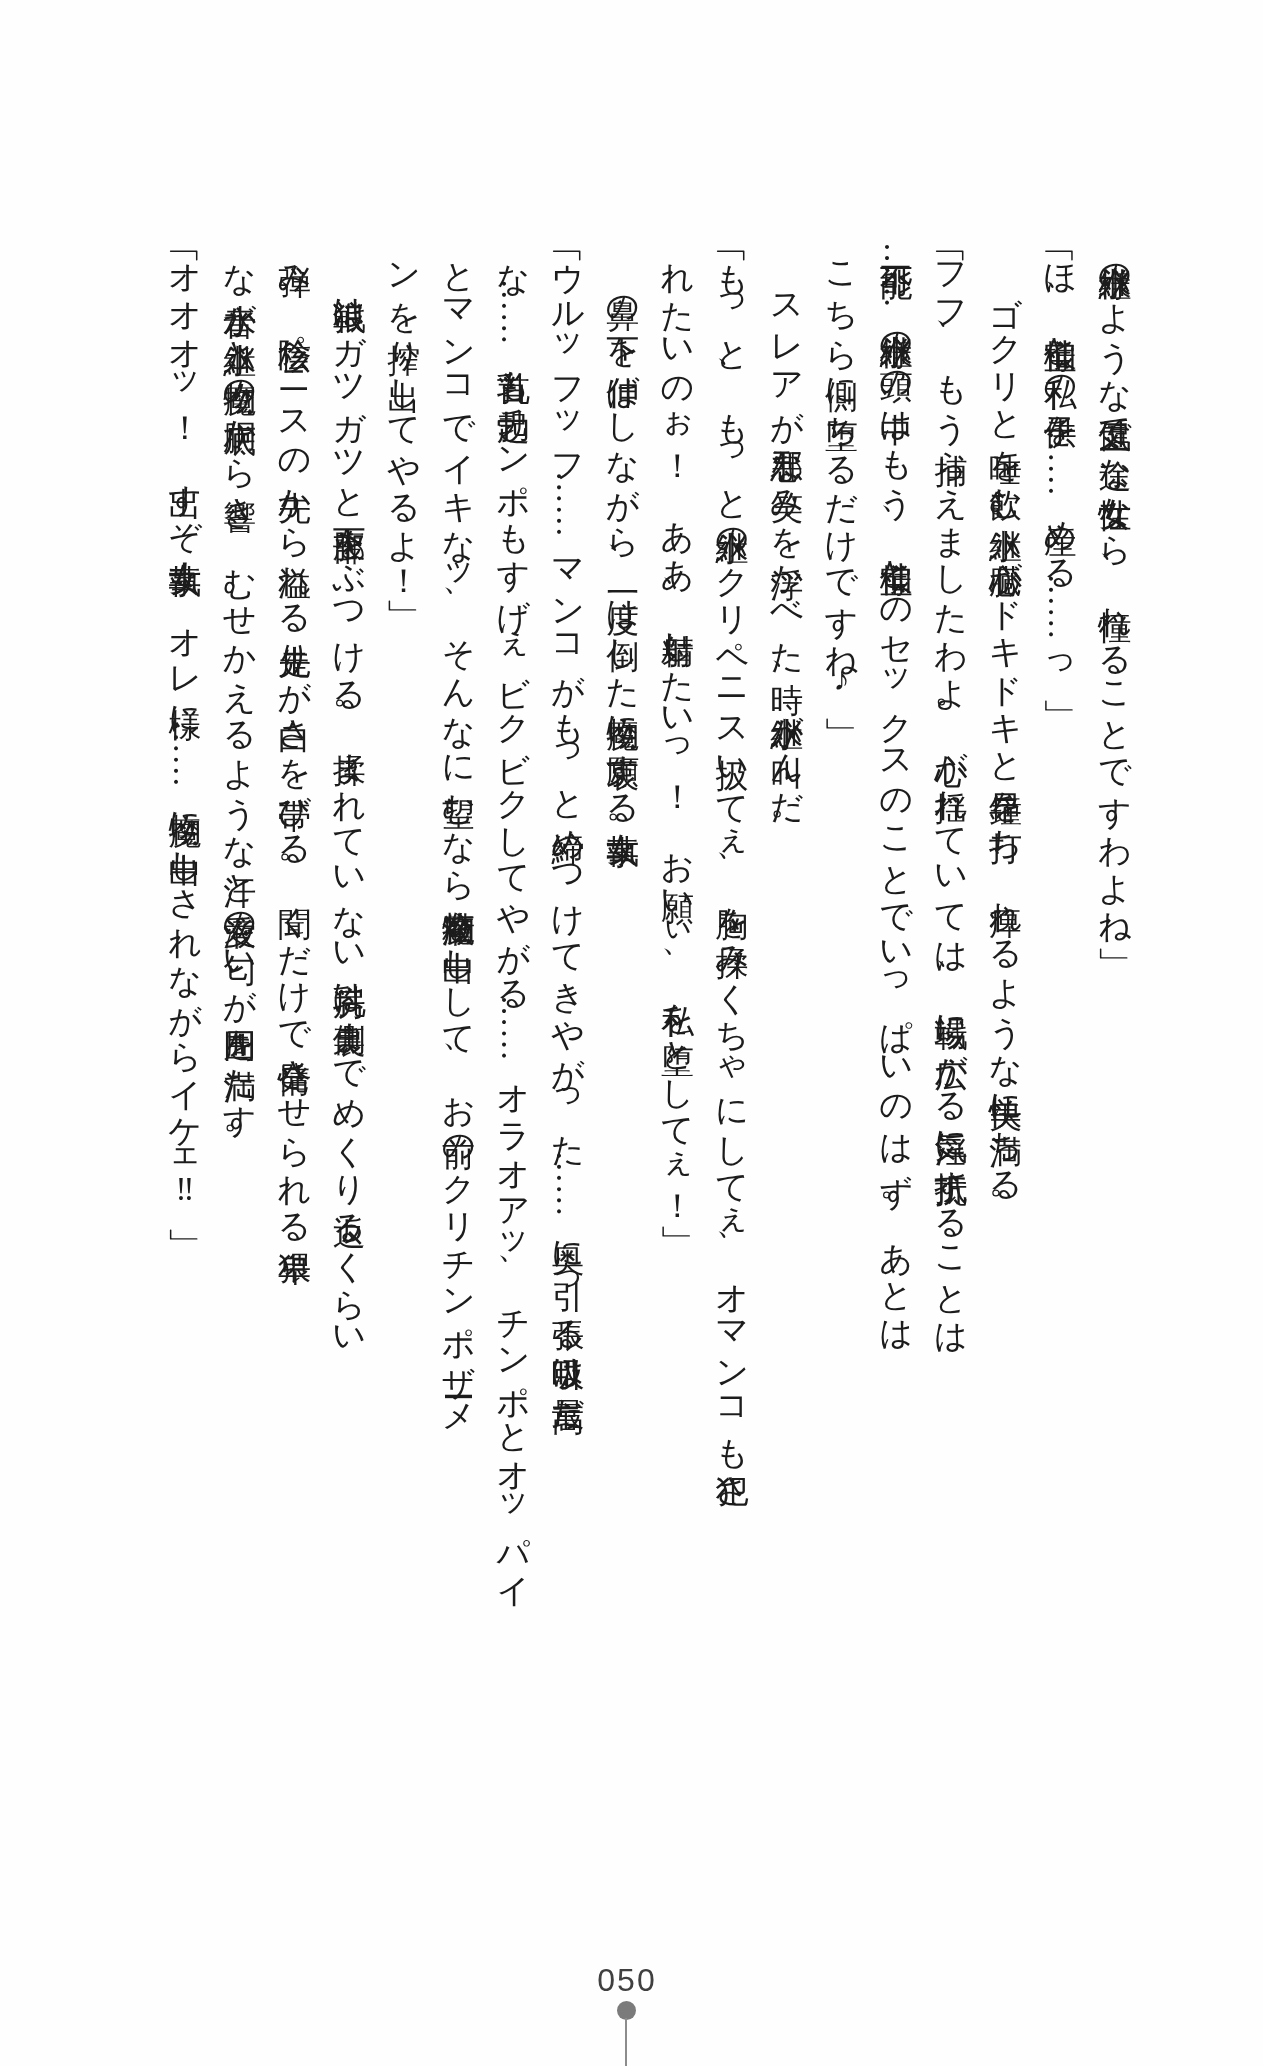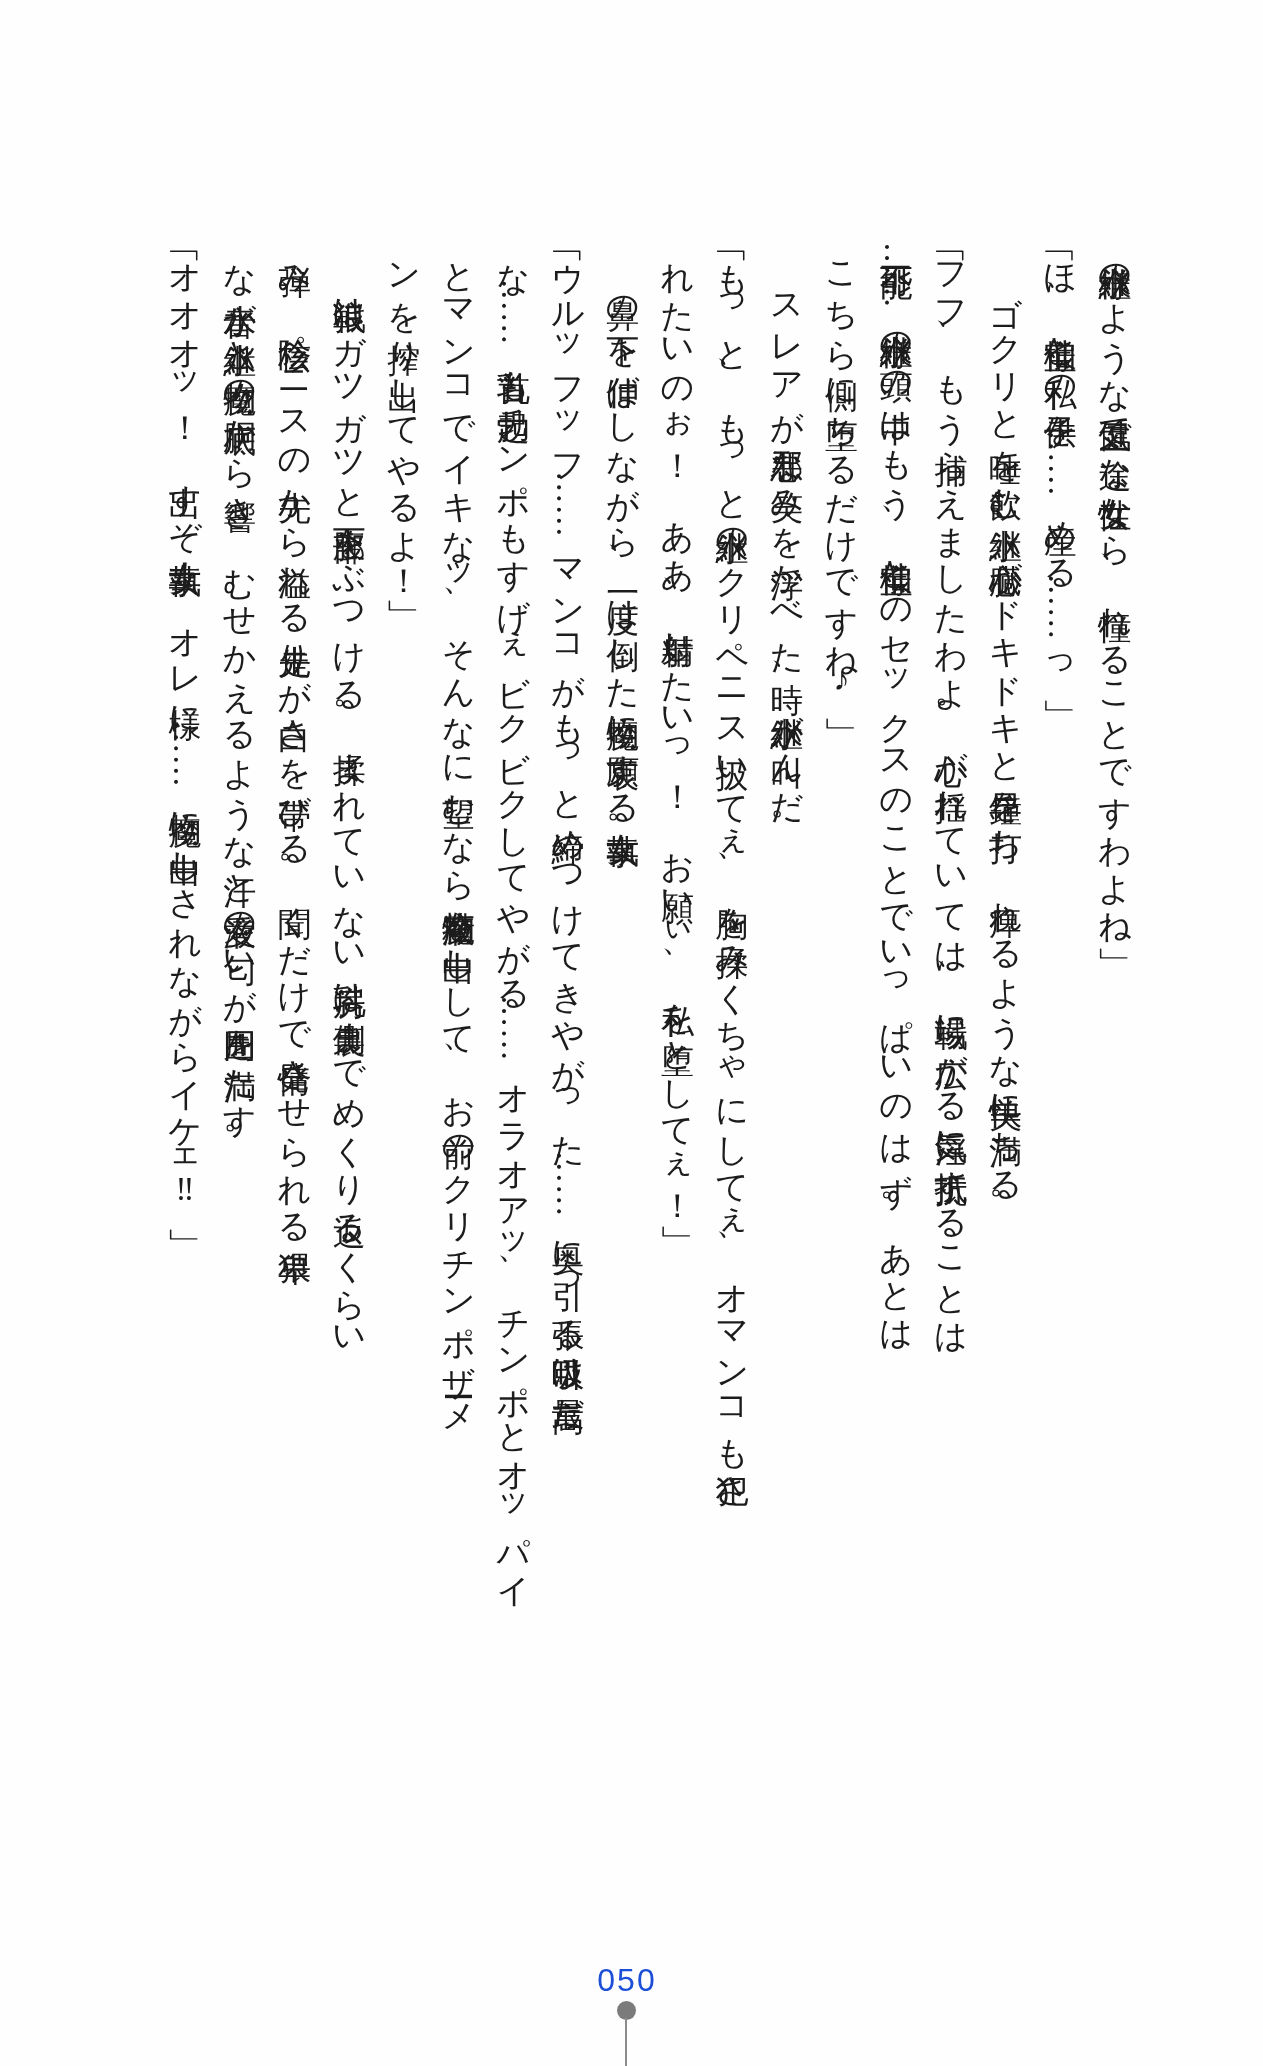--- a/index.html
+++ b/index.html
@@ -38,21 +38,21 @@
   .footer-page-number {
     position: absolute;
     top: 1962px;
     left: 0;
     width: 1254px; 
     text-align: center;
     font-family: "Liberation Sans", "DejaVu Sans", sans-serif;
     font-size: 32px;
     font-weight: 300;
     letter-spacing: 2px;
-    color: #1d4ed8;
+    color: #404040;
   }
   .footer-dot {
     position: absolute;
     left: 617px;
     top: 2001px;
     width: 19px;
     height: 19px;
     border-radius: 50%;
     background: #7b7b7b;
   }

